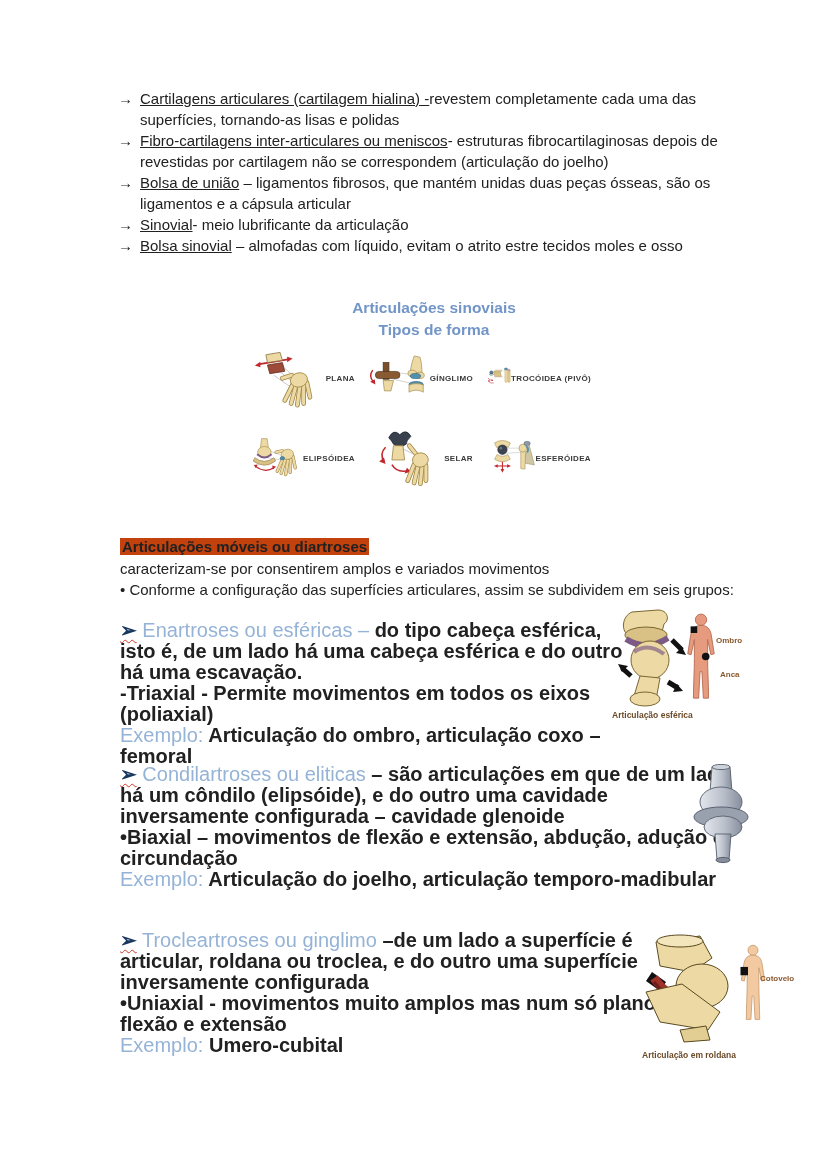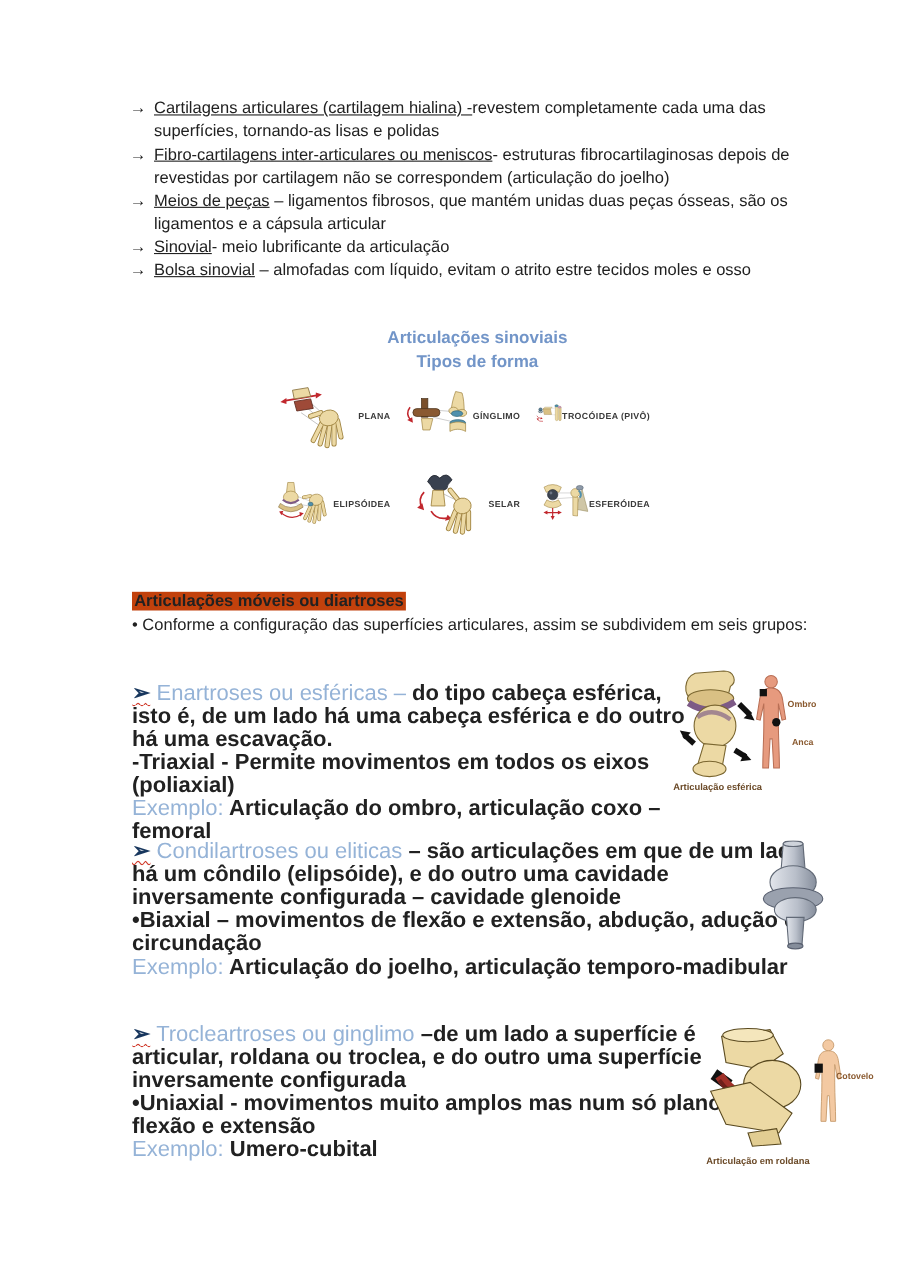--- a/index.html
+++ b/index.html
@@ -55,21 +55,21 @@
     <div class="bullet">
       <span class="arrow">→</span>
       <p><span class="u">Cartilagens articulares (cartilagem hialina) -</span><span>revestem completamente cada uma das superfícies, tornando-as lisas e polidas</span></p>
     </div>
     <div class="bullet">
       <span class="arrow">→</span>
       <p><span class="u">Fibro-cartilagens inter-articulares ou meniscos</span><span>- estruturas fibrocartilaginosas depois de revestidas por cartilagem não se correspondem (articulação do joelho)</span></p>
     </div>
     <div class="bullet">
       <span class="arrow">→</span>
-      <p><span class="u">Meios de peças</span><span> – ligamentos fibrosos, que mantém unidas duas peças ósseas, são os ligamentos e a cápsula articular</span></p>
+      <p><span class="u">Bolsa de união</span><span> – ligamentos fibrosos, que mantém unidas duas peças ósseas, são os ligamentos e a cápsula articular</span></p>
     </div>
     <div class="bullet">
       <span class="arrow">→</span>
       <p><span class="u">Sinovial</span><span>- meio lubrificante da articulação</span></p>
     </div>
     <div class="bullet">
       <span class="arrow">→</span>
       <p><span class="u">Bolsa sinovial</span><span> – almofadas com líquido, evitam o atrito estre tecidos moles e osso</span></p>
     </div>
   </div>
@@ -229,20 +229,21 @@
           <polygon points="21,56 28,52.5 28,59.5" fill="#c1272d"></polygon>
           <polygon points="53,56 46,52.5 46,59.5" fill="#c1272d"></polygon>
         </svg>
         <div class="fig-label">ESFERÓIDEA</div>
       </div>
     </div>
   </div>
 
   <div class="diartroses">
     <h2><span class="hl">Articulações móveis ou diartroses</span></h2>
+    <p>caracterizam-se por consentirem amplos e variados movimentos</p>
     <p>• Conforme a configuração das superfícies articulares, assim se subdividem em seis grupos:</p>
   </div>
 
   <div class="section" style="left:120px; top:620px; width:512px;">
     <p><span class="s-marker">➢</span><span class="s-lead"> Enartroses ou esféricas – </span><span class="s-desc">do tipo cabeça esférica, isto é, de um lado há uma cabeça esférica e do outro há uma escavação.</span></p>
     <p class="s-axis">-Triaxial - Permite movimentos em todos os eixos (poliaxial)</p>
     <p class="s-example"><span class="lbl">Exemplo:</span><span> Articulação do ombro, articulação coxo – femoral</span></p>
   </div>
 
   <div class="img-box" style="left:612px; top:608px; width:140px; height:122px;">

